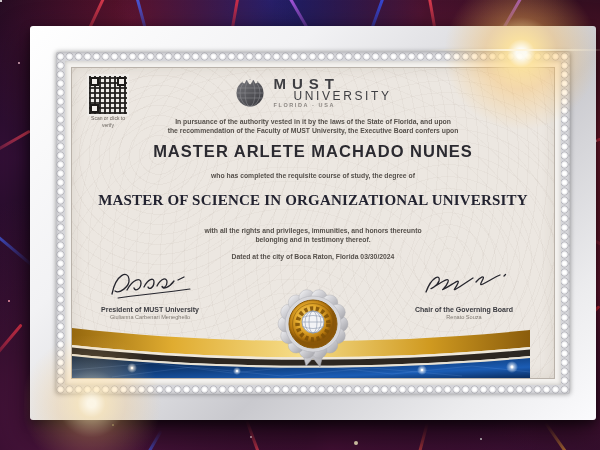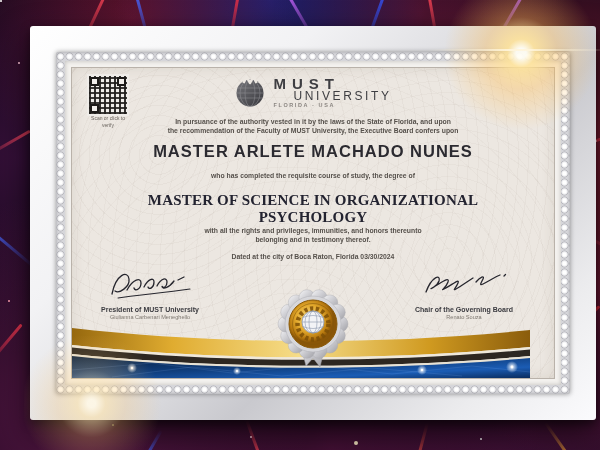--- a/index.html
+++ b/index.html
@@ -151,21 +151,21 @@
             </div>
           </div>
 
           <div class="ctext intro">
             <div>In pursuance of the authority vested in it by the laws of the State of Florida, and upon</div>
             <div>the recommendation of the Faculty of MUST University, the Executive Board confers upon</div>
           </div>
 
           <div class="ctext name">MASTER ARLETE MACHADO NUNES</div>
           <div class="ctext study">who has completed the requisite course of study, the degree of</div>
-          <div class="ctext degree">MASTER OF SCIENCE IN ORGANIZATIONAL PSYCHOLOGY</div>
+          <div class="ctext degree">MASTER OF SCIENCE IN ORGANIZATIONAL UNIVERSITY</div>
 
           <div class="ctext rights">
             <div>with all the rights and privileges, immunities, and honors thereunto</div>
             <div>belonging and in testimony thereof.</div>
           </div>
 
           <div class="ctext dated">Dated at the city of Boca Raton, Florida 03/30/2024</div>
 
           <div class="sig left">
             <svg width="96" height="40" viewBox="0 0 96 40">

